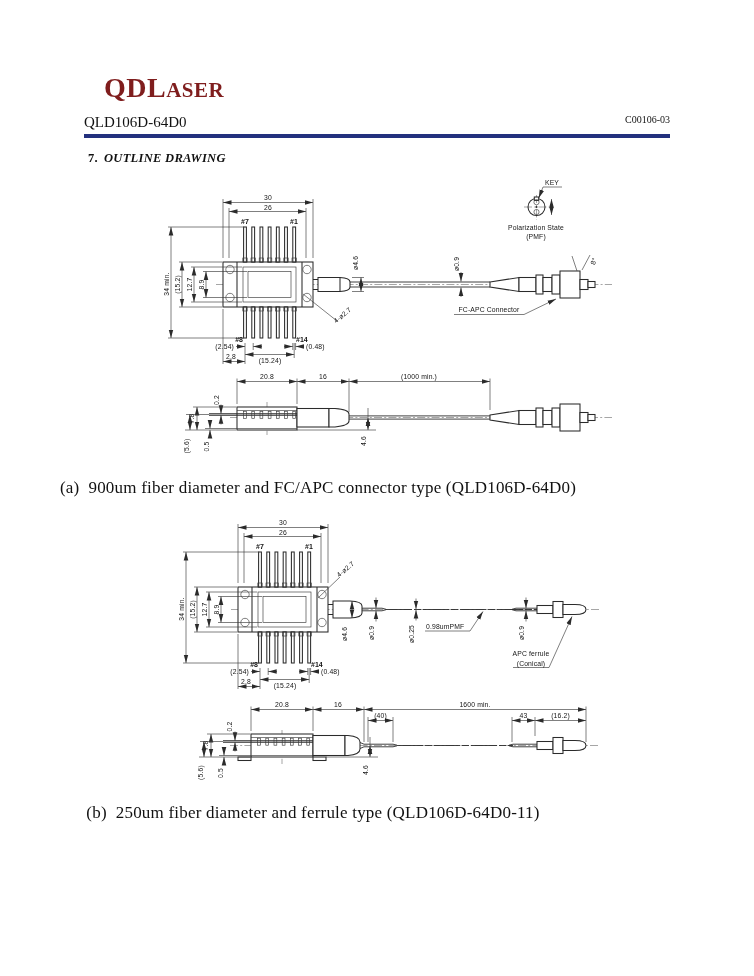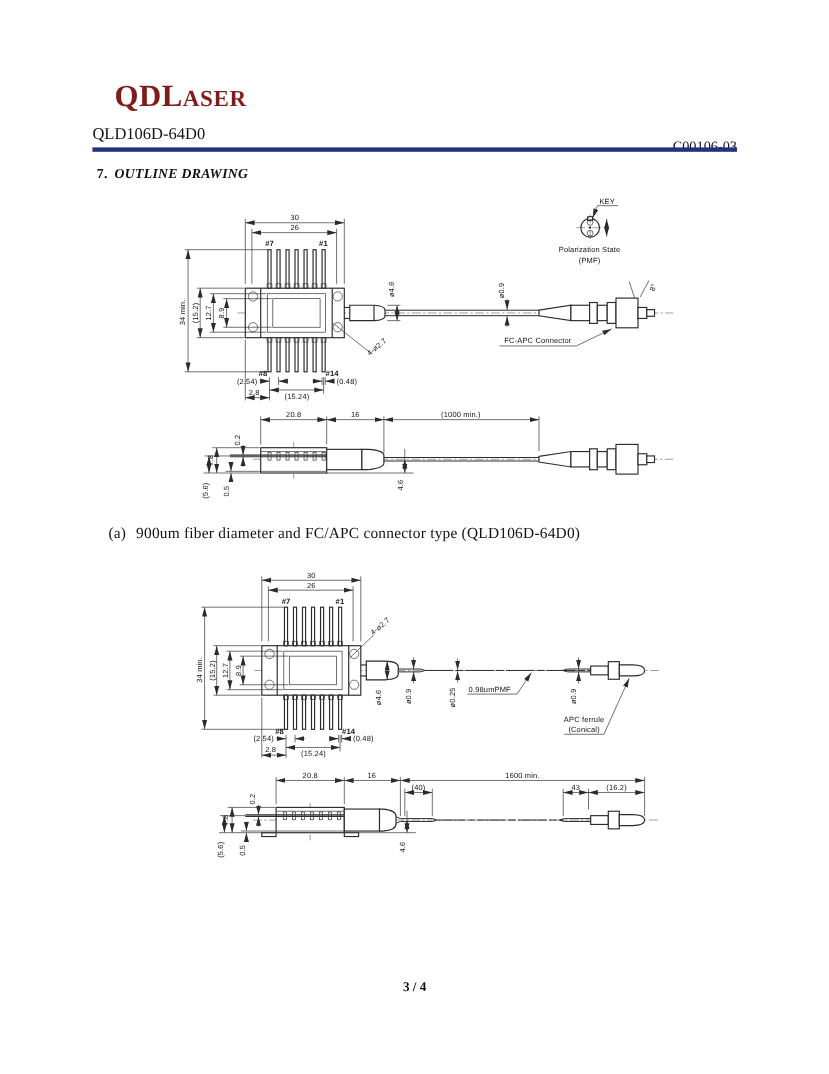--- a/index.html
+++ b/index.html
@@ -4,27 +4,27 @@
 <style>
   html,body{margin:0;padding:0;background:#e8e8e8;}
   .page{position:relative;width:754px;height:976px;background:#ffffff;margin:0 auto;overflow:hidden;
         font-family:"Liberation Serif",serif;color:#111;}
   .abs{position:absolute;}
   
   .logo{left:84px;top:72px;color:#7f1d1d;letter-spacing:.5px;white-space:nowrap;margin-left:20px;}
   .logo .lg{font-size:28px;font-weight:700;}
   .logo .sm{font-size:21px;font-weight:700;}
   .doccode{left:84px;top:114px;font-size:15px;}
-  .docref{right:84px;top:125px;font-size:13px;text-align:center;}
+  .docref{right:84px;top:114px;font-size:10px;text-align:center;}
   .rule{left:84px;top:134px;width:586px;height:3.5px;background:#23317e;}
   .sec{top:151px;font-size:12.5px;font-weight:700;letter-spacing:.3px;}
   .sec-num{left:88px;}
   .sec-title{left:104px;font-style:italic;}
   
-  .caption{left:60px;width:506px;text-align:center;font-size:14px;letter-spacing:.2px;white-space:nowrap;}
+  .caption{left:60px;width:506px;text-align:center;font-size:17px;letter-spacing:.2px;white-space:nowrap;}
   .cap-a{top:478px;} .cap-b{top:803px;}
   .caption .cl{margin-right:9px;}
   .footer{left:0;width:754px;top:890px;text-align:center;font-size:12px;font-weight:700;}
   
   svg{position:absolute;left:0;top:0;}
   .o{fill:#fff;stroke:#2b2b2b;stroke-width:1.05;}
   .ol{fill:none;stroke:#2b2b2b;stroke-width:1.05;}
   .t{fill:none;stroke:#3a3a3a;stroke-width:.65;}
   .c{fill:none;stroke:#6a6a6a;stroke-width:.6;stroke-dasharray:8 2.2 2 2.2;}
   .fib{fill:none;stroke:#2b2b2b;stroke-width:.9;}
@@ -475,15 +475,15 @@
   </svg>
 
   <div class="abs logo"><span class="lg">QDL</span><span class="sm">ASER</span></div>
   <div class="abs doccode">QLD106D-64D0</div>
   <div class="abs docref">C00106-03</div>
   <div class="abs rule"></div>
   <div class="abs sec sec-num">7.</div>
   <div class="abs sec sec-title">OUTLINE DRAWING</div>
 
   <div class="abs caption cap-a"><span class="cl">(a)</span><span>900um fiber diameter and FC/APC connector type (QLD106D-64D0)</span></div>
-  <div class="abs footer">3 / 4</div>
+  <div class="abs caption cap-b"><span class="cl">(b)</span><span>250um fiber diameter and ferrule type (QLD106D-64D0-11)</span></div>
 
 </div>
 
 </body></html>

